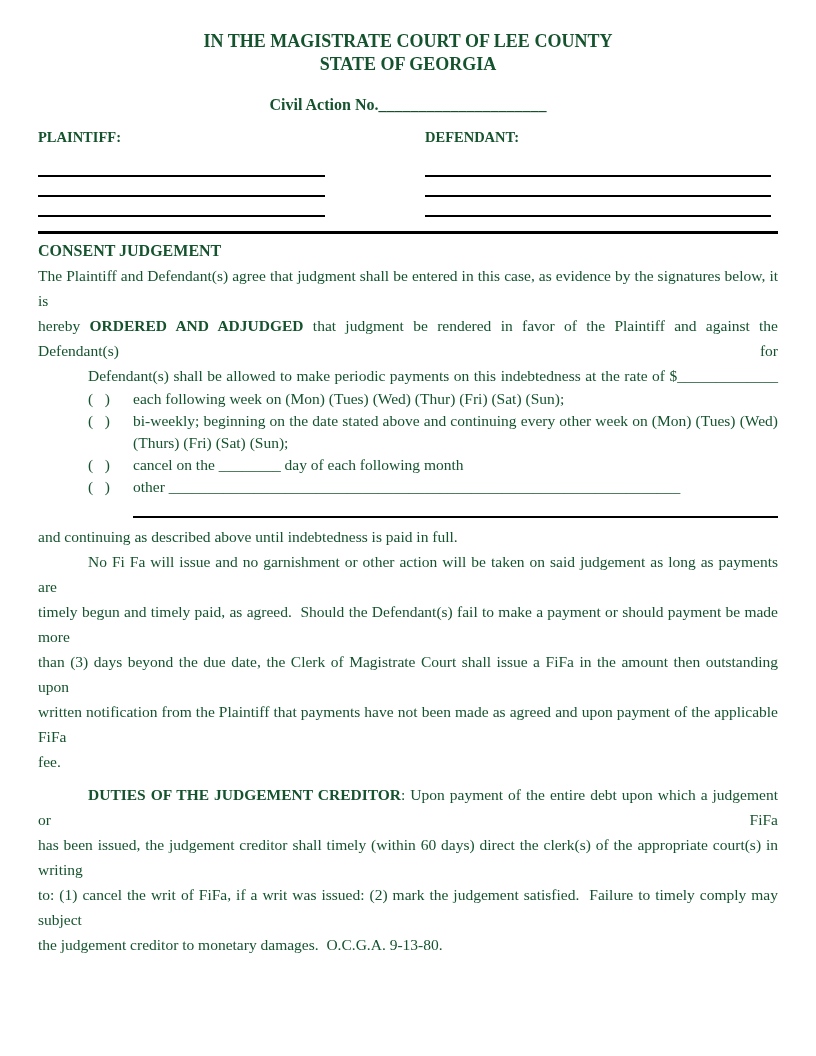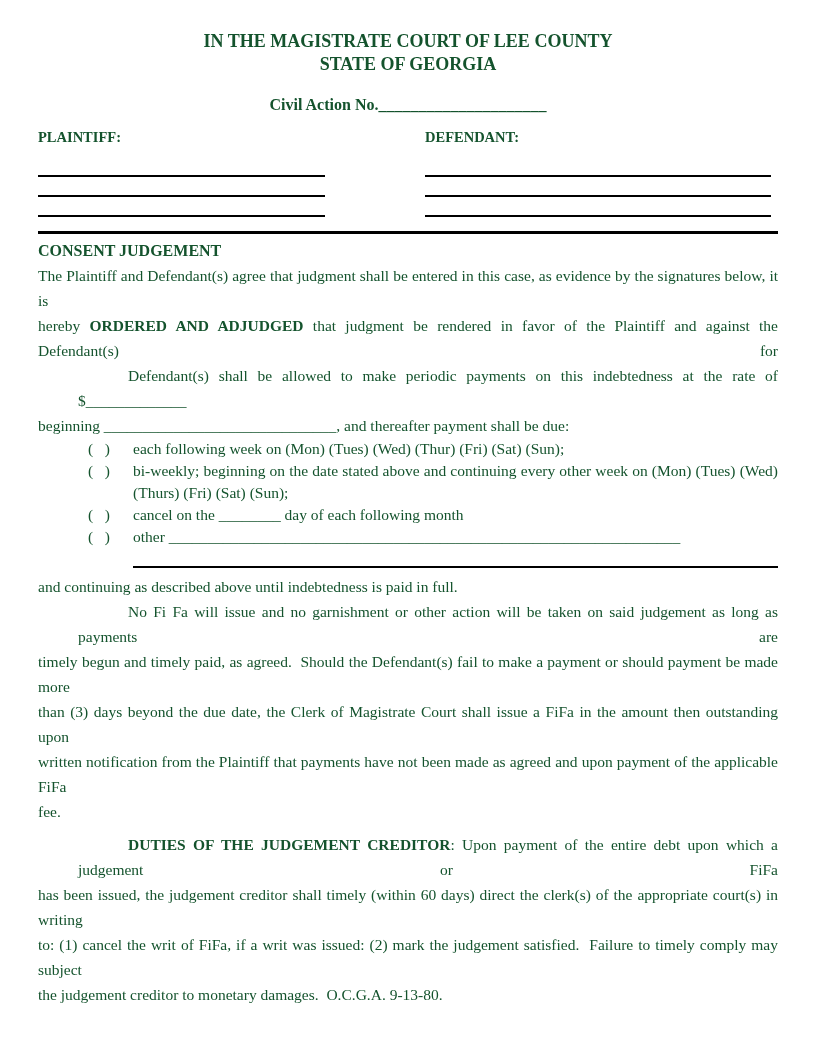--- a/index.html
+++ b/index.html
@@ -24,21 +24,21 @@
   .pcol-l { width: 340px; }
   .pcol-r { width: 353px; margin-left: auto; }
   .party-label { font-size: 14.5px; font-weight: bold; line-height: 19px; margin-bottom: 12px; }
   .blank { border-bottom: 2px solid #000; height: 16px; margin-bottom: 2px; }
   .pcol-l .blank { width: 287px; }
   .pcol-r .blank { width: 346px; }
   .rule { height: 3px; background: #000; margin-top: 12px; }
   .sect-head { text-align: left; font-weight: bold; font-size: 16px; margin-top: 5px; line-height: 24px; }
   .pl  { text-align: justify; text-align-last: justify; }
   .pn  { text-align: left; }
-  .ind { text-indent: 50px; margin-left: 40px; }
+  .ind { text-indent: 50px; }
   .opt { display: flex; line-height: 22px; padding-left: 50px; }
   .om  { width: 45px; flex: 0 0 45px; }
   .ot  { flex: 1; }
   .otj { text-align: justify; text-align-last: justify; }
   .opt-cont { margin-left: 95px; line-height: 22px; }
   .cont-line { margin-left: 95px; border-bottom: 2px solid #000; height: 18px; margin-bottom: 6px; }
   .para-gap { margin-top: 8px; }
   .so-ordered { margin-top: 20px; font-size: 16px; }
 </style>
 </head>
@@ -67,21 +67,20 @@
   </div>
 
   <div class="rule"></div>
 
   <div class="sect-head">CONSENT JUDGEMENT</div>
 
   <div class="pl">The Plaintiff and Defendant(s) agree that judgment shall be entered in this case, as evidence by the signatures below, it is</div>
   <div class="pl"><span>hereby </span><span class="b">ORDERED AND ADJUDGED</span><span> that judgment be rendered in favor of the Plaintiff and against the Defendant(s) for</span></div>
 
   <div class="pl ind">Defendant(s) shall be allowed to make periodic payments on this indebtedness at the rate of $_____________</div>
-  <div class="pn">beginning ______________________________, and thereafter payment shall be due:</div>
 
   <div class="opt">
     <span class="om">(&nbsp;&nbsp;&nbsp;)</span>
     <span class="ot">each following week on (Mon) (Tues) (Wed) (Thur) (Fri) (Sat) (Sun);</span>
   </div>
   <div class="opt">
     <span class="om">(&nbsp;&nbsp;&nbsp;)</span>
     <span class="ot otj">bi-weekly; beginning on the date stated above and continuing every other week on (Mon) (Tues) (Wed)</span>
   </div>
   <div class="opt-cont">(Thurs) (Fri) (Sat) (Sun);</div>

